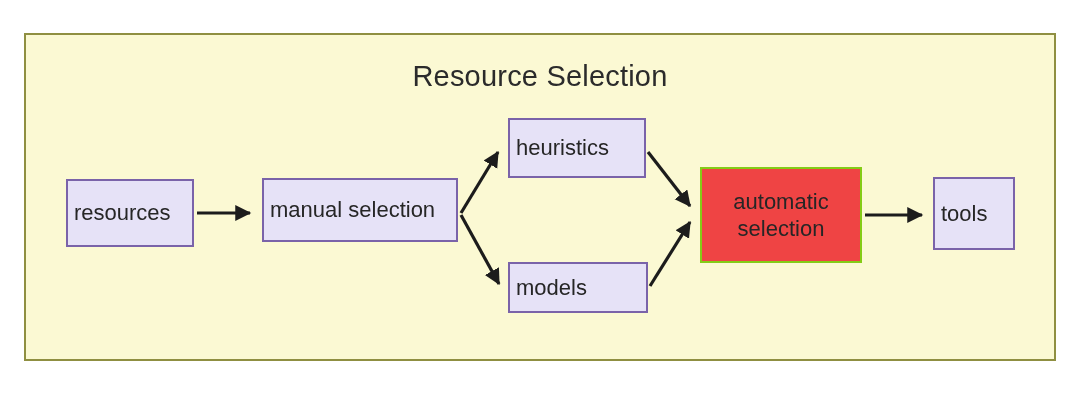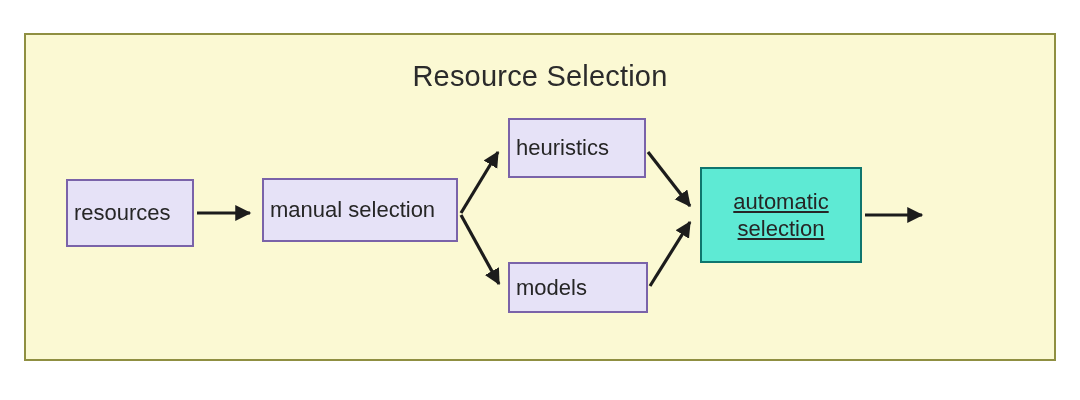--- a/index.html
+++ b/index.html
@@ -46,23 +46,22 @@
     font-size: 22px;
     color: #262626;
     line-height: 1.25;
     padding: 2px 6px;
   }
   .node-purple {
     background: #e6e2f7;
     border: 2px solid #7a63a9;
   }
   .node-yellow {
-    background: #5eead4;
-    border: 2px solid #0f766e;
-    text-decoration: underline;
+    background: #ef4444;
+    border: 2px solid #84cc16;
   }
   .node-resources          { left: 66px;  top: 179px; width: 128px; height: 68px; }
   .node-manual-selection   { left: 262px; top: 178px; width: 196px; height: 64px; }
   .node-heuristics         { left: 508px; top: 118px; width: 138px; height: 60px; }
   .node-models             { left: 508px; top: 262px; width: 140px; height: 51px; }
   .node-automatic-selection{ left: 700px; top: 167px; width: 162px; height: 96px; }
   .node-tools              { left: 933px; top: 177px; width: 82px;  height: 73px; }
   .edges-layer {
     position: absolute;
     left: 0; top: 0;
@@ -107,14 +106,17 @@
   </div>
 
   <div class="node node-purple node-models">
     <span>models</span>
   </div>
 
   <div class="node node-yellow node-automatic-selection">
     <span>automatic selection</span>
   </div>
 
+  <div class="node node-purple node-tools">
+    <span>tools</span>
+  </div>
 
 </div>
 
 </body></html>

